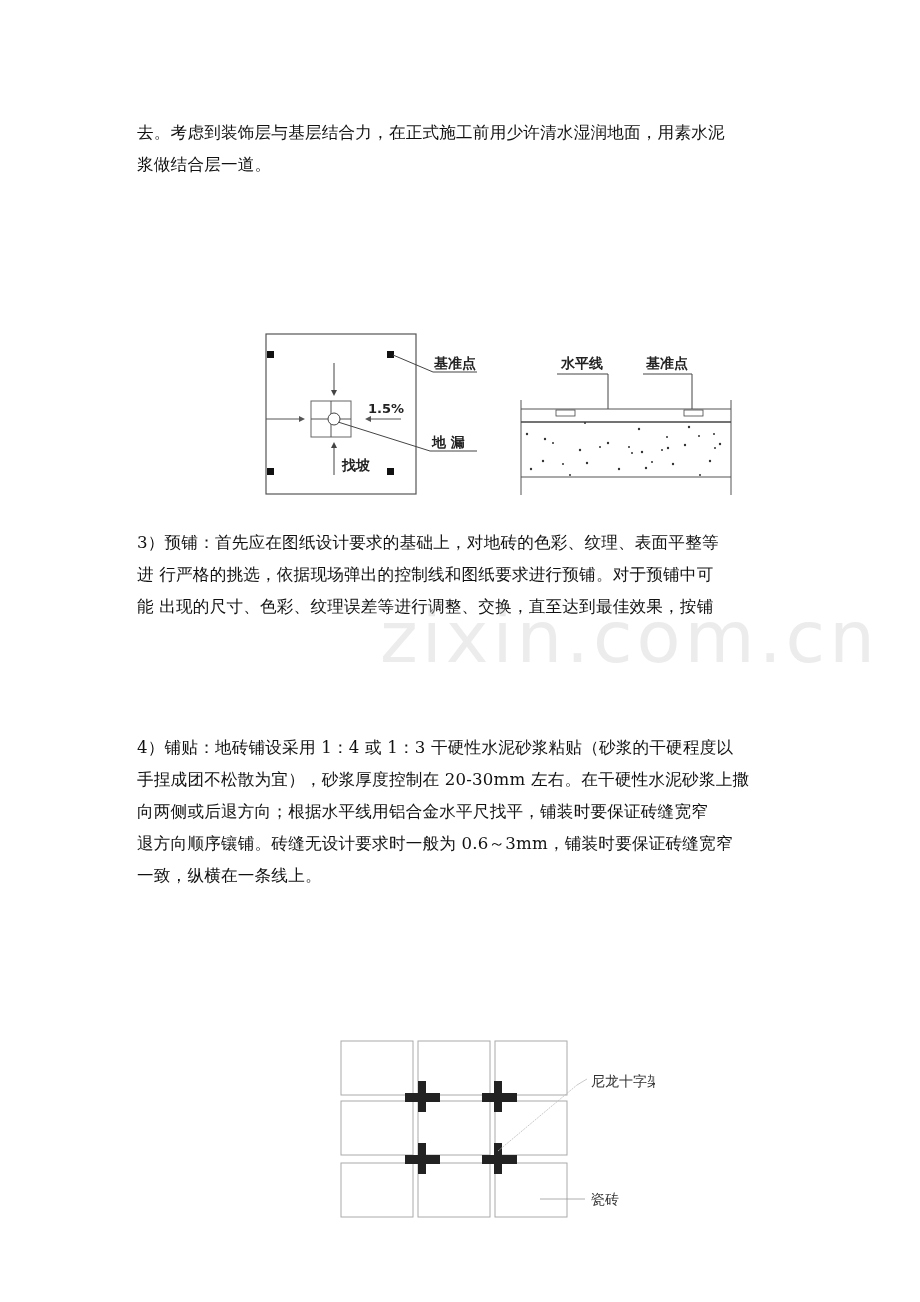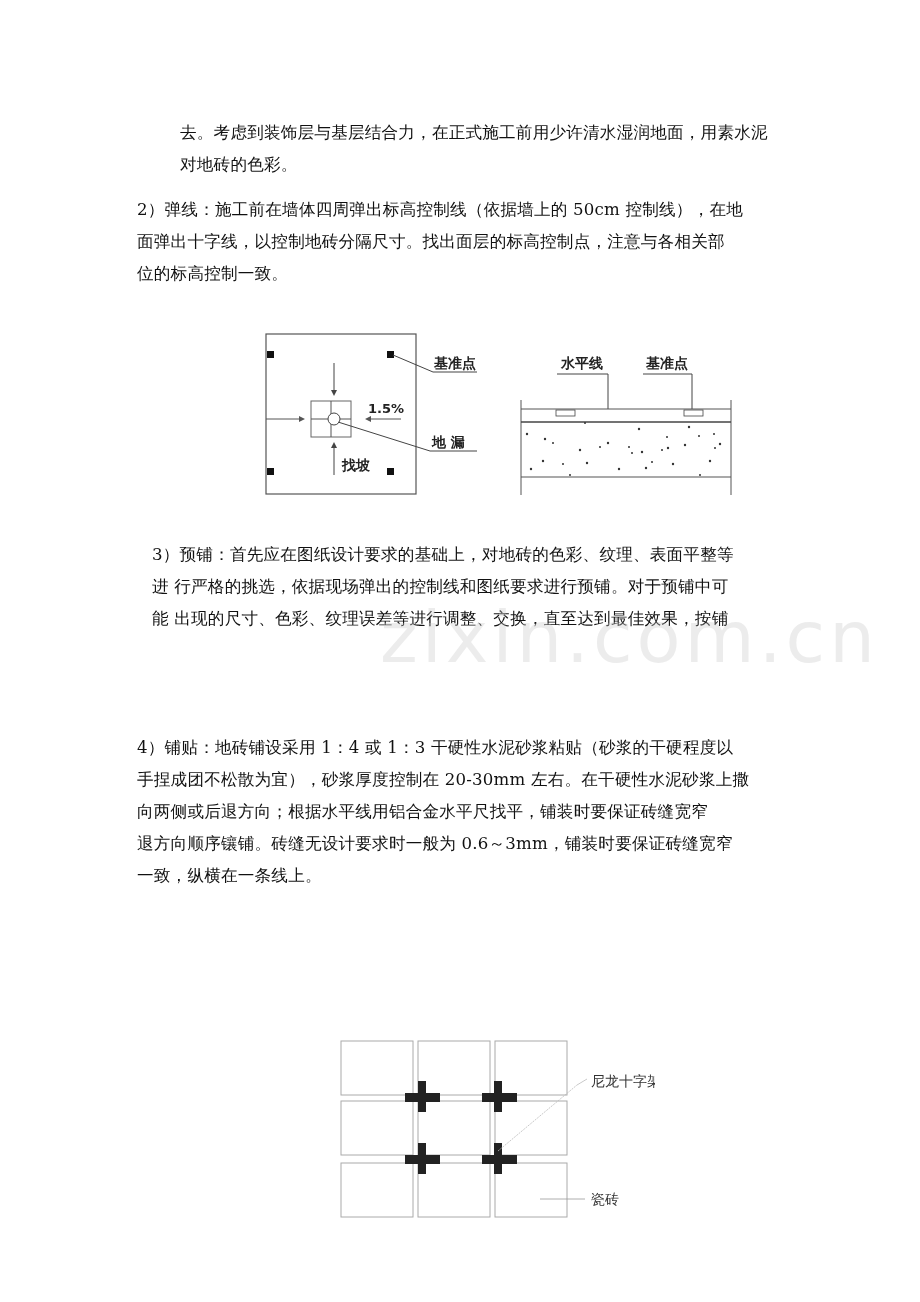--- a/index.html
+++ b/index.html
@@ -11,30 +11,25 @@
     .line { display: block; white-space: nowrap; height: 32px; }
     .watermark { position: absolute; left: 380px; top: 595px; font-family: "DejaVu Sans", sans-serif;
                  font-size: 72px; color: rgba(200,200,200,0.35); letter-spacing: 4px; pointer-events: none; }
     svg text { font-family: "DejaVu Sans", sans-serif; }
   </style>
 </head>
 <body>
 
 <div class="page">
 
-  <p class="para" style="top:117px;margin-left:43px;">
+  <p class="para" style="top:117px;">
     <span class="line">去。考虑到装饰层与基层结合力，在正式施工前用少许清水湿润地面，用素水泥</span>
-    <span class="line">对地砖的色彩。</span>
+    <span class="line">浆做结合层一道。</span>
   </p>
 
-  <p class="para" style="top:194px;">
-    <span class="line">2）弹线：施工前在墙体四周弹出标高控制线（依据墙上的 50cm 控制线），在地</span>
-    <span class="line">面弹出十字线，以控制地砖分隔尺寸。找出面层的标高控制点，注意与各相关部</span>
-    <span class="line">位的标高控制一致。</span>
-  </p>
 
   <svg style="position:absolute;left:255px;top:330px;" width="225" height="170" viewBox="0 0 225 170">
     <rect x="11" y="4" width="150" height="160" fill="none" stroke="#555" stroke-width="1.2"></rect>
     <rect x="12" y="21" width="7" height="7" fill="#111"></rect>
     <rect x="132" y="21" width="7" height="7" fill="#111"></rect>
     <rect x="12" y="138" width="7" height="7" fill="#111"></rect>
     <rect x="132" y="138" width="7" height="7" fill="#111"></rect>
 
     <rect x="56" y="71" width="40" height="36" fill="none" stroke="#666" stroke-width="1"></rect>
     <line x1="76" y1="71" x2="76" y2="107" stroke="#555" stroke-width="1"></line>
@@ -103,21 +98,21 @@
       <circle cx="104" cy="129" r="1.2"></circle>
         <circle cx="131" cy="128" r="1.2"></circle>
         <circle cx="137" cy="122" r="1"></circle>
       <circle cx="158" cy="124" r="1.2"></circle>
         <circle cx="200" cy="108" r="1"></circle>
         <circle cx="55" cy="135" r="1"></circle>
       <circle cx="185" cy="135" r="1"></circle>
     </g>
   </svg>
 
-  <p class="para" style="top:539px;margin-left:15px;">
+  <p class="para" style="top:527px;">
     <span class="line">3）预铺：首先应在图纸设计要求的基础上，对地砖的色彩、纹理、表面平整等</span>
     <span class="line">进  行严格的挑选，依据现场弹出的控制线和图纸要求进行预铺。对于预铺中可</span>
     <span class="line">能  出现的尺寸、色彩、纹理误差等进行调整、交换，直至达到最佳效果，按铺</span>
   </p>
 
   <p class="para" style="top:732px;">
     <span class="line">4）铺贴：地砖铺设采用 1：4 或 1：3 干硬性水泥砂浆粘贴（砂浆的干硬程度以</span>
     <span class="line">手捏成团不松散为宜），砂浆厚度控制在 20-30mm 左右。在干硬性水泥砂浆上撒</span>
     <span class="line">向两侧或后退方向；根据水平线用铝合金水平尺找平，铺装时要保证砖缝宽窄</span>
     <span class="line">退方向顺序镶铺。砖缝无设计要求时一般为 0.6～3mm，铺装时要保证砖缝宽窄</span>

